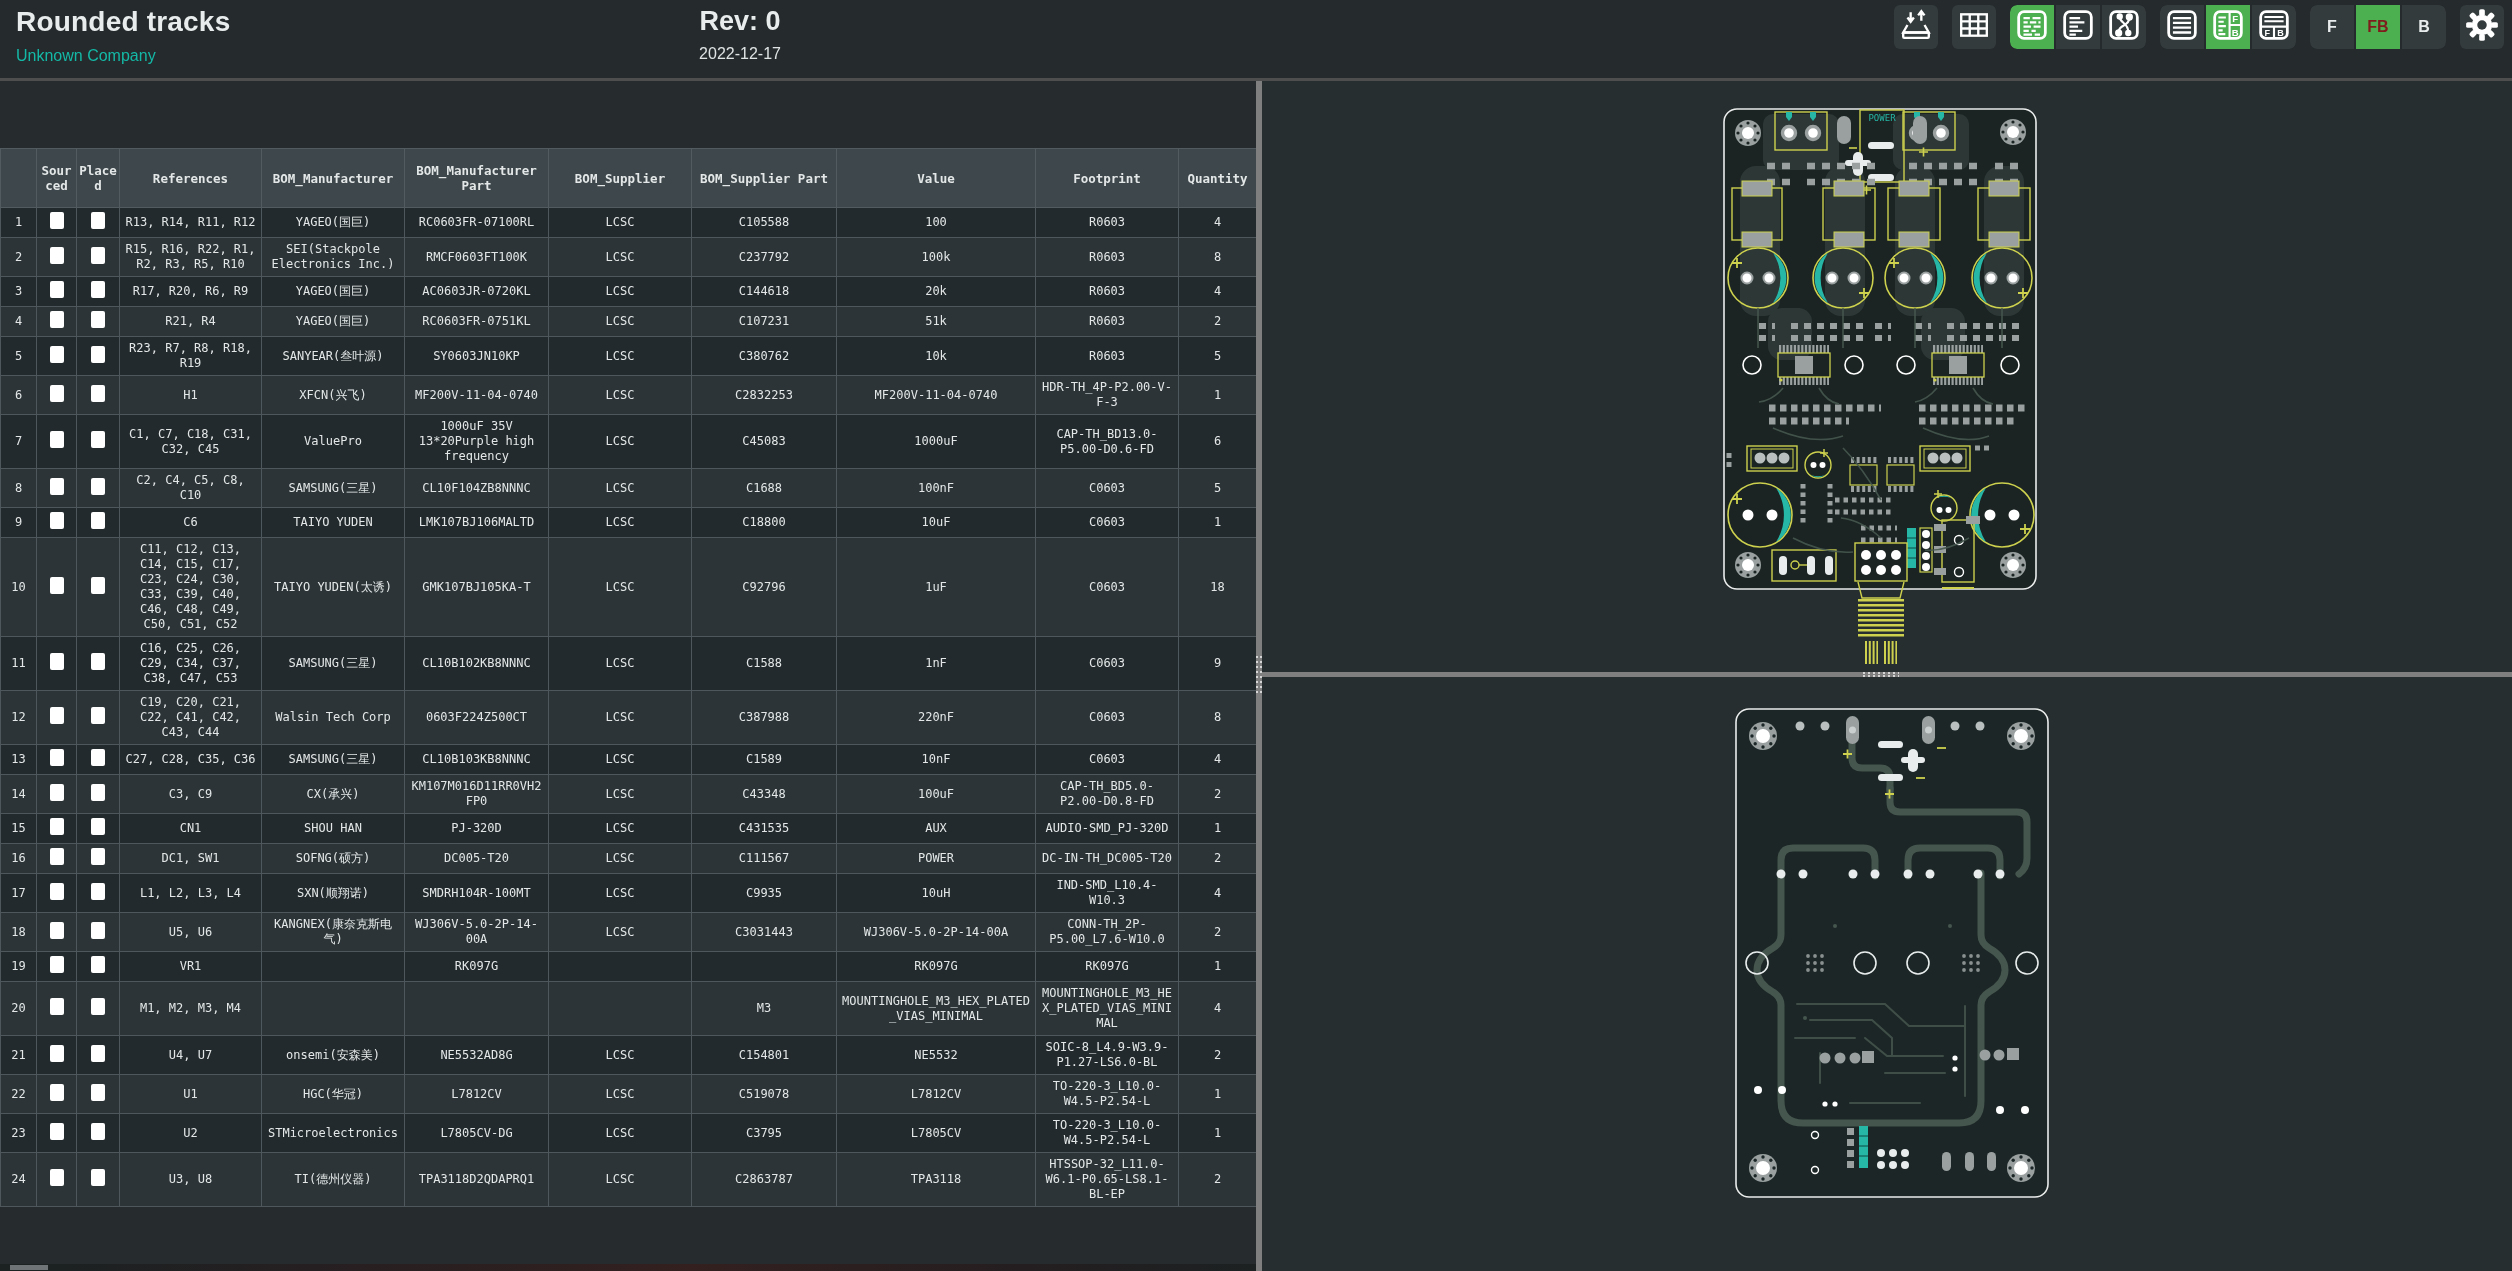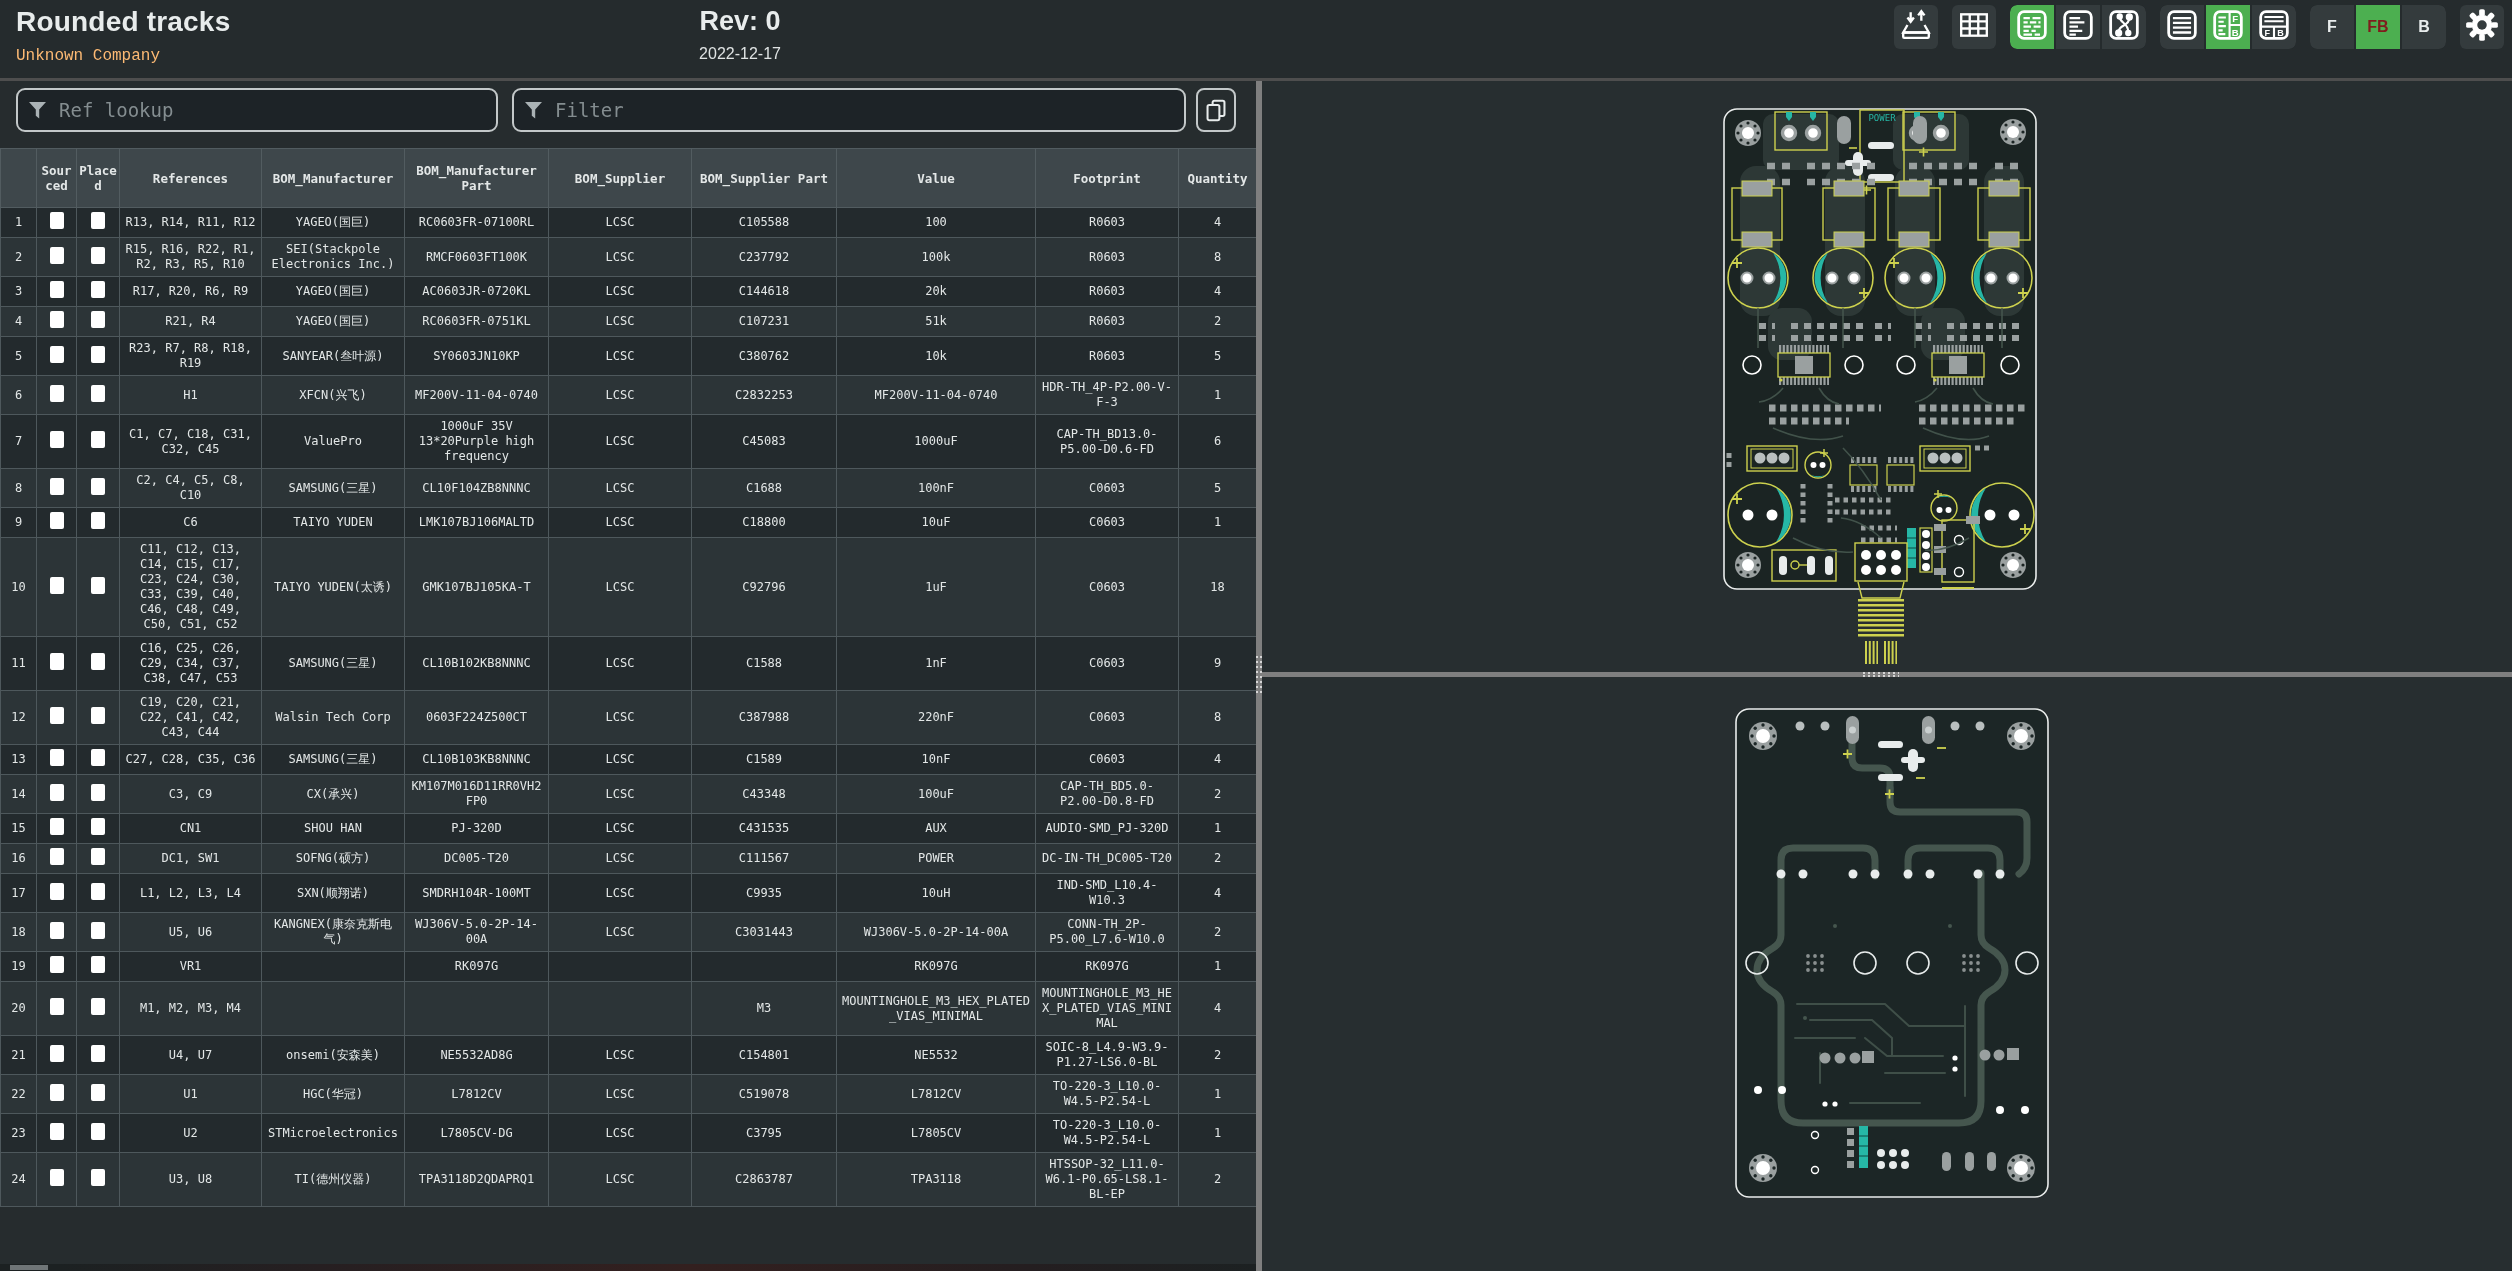--- a/index.html
+++ b/index.html
@@ -2,21 +2,21 @@
 <html><head>
 <meta charset="utf-8">
 <style>
   html,body{margin:0;padding:0;background:#232829;width:2512px;height:1271px;overflow:hidden;
     font-family:"Liberation Sans", sans-serif;color:#e8ecec;}
   #app{position:relative;width:2512px;height:1271px;background:#262c2e;}
 
   
   #header{position:absolute;left:0;top:0;width:2512px;height:81px;background:#252b2d;border-bottom:3px solid #4e4e4e;box-sizing:border-box;}
   #title{position:absolute;left:16px;top:6px;font-size:28px;font-weight:bold;letter-spacing:.2px;}
-  #company{position:absolute;left:16px;top:47px;font-size:16px;color:#fdba74;font-family:Liberation Mono, monospace;}
+  #company{position:absolute;left:16px;top:47px;font-size:16px;color:#14b8a6;}
   #revblock{position:absolute;left:640px;top:6px;width:200px;text-align:center;}
   #rev{font-size:27px;font-weight:bold;}
   #date{font-size:16px;margin-top:8px;color:#dfe3e3;}
   #toolbar{position:absolute;right:8px;top:5px;display:flex;align-items:center;gap:14px;}
   .tbtn{width:44px;height:44px;background:#343b3d;border-radius:6px;display:flex;align-items:center;justify-content:center;cursor:pointer;}
   .tbtn.selected{background:#4caf50;}
   .btn-group{display:flex;gap:2px;background:#252b2d;border-radius:7px;overflow:hidden;}
   .btn-group .tbtn{border-radius:0;}
   .btn-group .tbtn:first-child{border-radius:7px 0 0 7px;}
   .btn-group .tbtn:last-child{border-radius:0 7px 7px 0;}
@@ -183,40 +183,20 @@
               </g>
             </g>
             <circle cx="15" cy="15" r="4.2" fill="#343b3d"></circle>
           </svg>
         </span>
       </div>
     </div>
   </div>
 
   <div id="left">
-    <div id="searchrow">
-      <div class="searchbox" id="reflookup">
-        <svg width="20" height="19" viewBox="0 0 20 19">
-          <path d="M1 1 h17 l-6.8 7.4 v9 l-3.4-2.6 v-6.4 z" fill="#aab2b5"></path>
-        </svg>
-        <input type="text" placeholder="Ref lookup" style="">
-      </div>
-      <div class="searchbox" id="filterbox">
-        <svg width="20" height="19" viewBox="0 0 20 19">
-          <path d="M1 1 h17 l-6.8 7.4 v9 l-3.4-2.6 v-6.4 z" fill="#aab2b5"></path>
-        </svg>
-        <input type="text" placeholder="Filter" style="">
-      </div>
-      <div id="copybtn">
-        <svg width="22" height="24" viewBox="0 0 26 28" fill="none" stroke="#e8ecec" stroke-width="2.4">
-          <rect x="9" y="3" width="14" height="18" rx="2"></rect>
-          <rect x="3" y="8" width="14" height="18" rx="2" fill="#262c2e"></rect>
-        </svg>
-      </div>
-    </div>
     <table id="bomtable">
       <colgroup id="cols">
           <col style="width: 36px;">
           <col style="width: 40px;">
           <col style="width: 43px;">
           <col style="width: 142px;">
           <col style="width: 143px;">
           <col style="width: 144px;">
           <col style="width: 143px;">
           <col style="width: 145px;">

